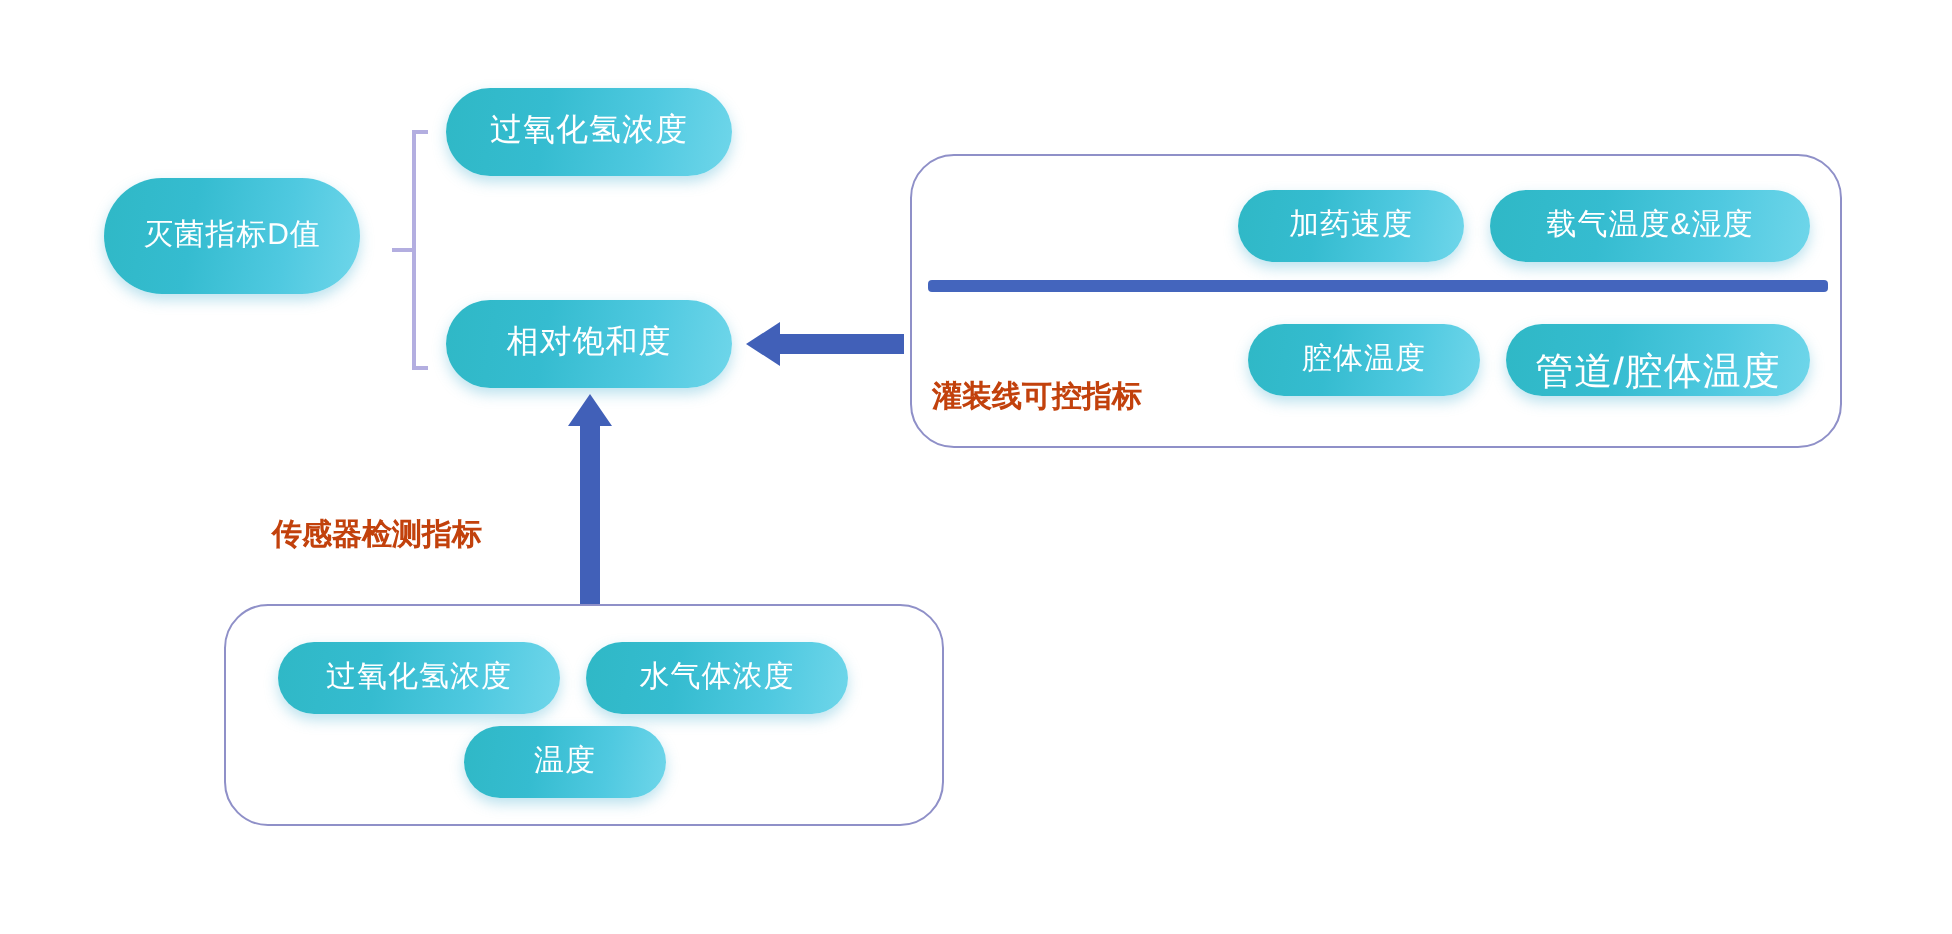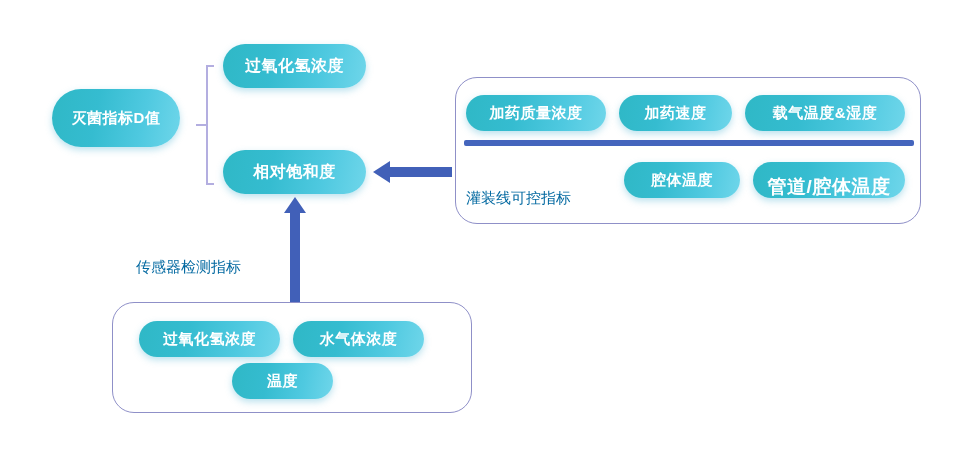--- a/index.html
+++ b/index.html
@@ -19,21 +19,21 @@
   }
 
   
   .pill {
     position: absolute;
     display: flex;
     align-items: center;
     justify-content: center;
     text-align: center;
     color: #ffffff;
-    font-weight: bold;
+    font-weight: normal;
     letter-spacing: 0.5px;
     border-radius: 999px;
     background: linear-gradient(100deg, #2fb8c6 0%, #35bcd0 35%, #4fc9e0 70%, #6fd6ea 100%);
     box-shadow: 0 3px 7px rgba(80, 180, 210, 0.38);
     line-height: 1.15;
     white-space: nowrap;
     box-sizing: border-box;
   }
   .pill.two-line {
     white-space: normal;
@@ -52,22 +52,22 @@
   
   .divider {
     position: absolute;
     background: #4465bd;
     border-radius: 2px;
   }
 
   
   .red-label {
     position: absolute;
-    color: #0369a1;
-    font-weight: normal;
+    color: #c2410c;
+    font-weight: bold;
     white-space: nowrap;
   }
 
   
   .bracket {
     position: absolute;
   }
   .bracket .bar {
     position: absolute;
     background: #b3aee0;
@@ -120,23 +120,20 @@
   </div>
 
   <div class="arrow-shaft" style="left:390px; top:167px; width:62px; height:10px;"></div>
   <div class="arrow-head left" style="left:373px; top:161px;"></div>
 
   <div class="arrow-shaft" style="left:290px; top:212px; width:10px; height:100px;"></div>
   <div class="arrow-head up" style="left:284px; top:197px;"></div>
 
   <div class="panel" style="left:455px; top:77px; width:466px; height:147px;">
 
-    <div class="pill" style="left:10px; top:17px; width:140px; height:36px; font-size:15px;">
-      <span>加药质量浓度</span>
-    </div>
 
     <div class="pill" style="left:163px; top:17px; width:113px; height:36px; font-size:15px;">
       <span>加药速度</span>
     </div>
 
     <div class="pill" style="left:289px; top:17px; width:160px; height:36px; font-size:15px;">
       <span>载气温度&amp;湿度</span>
     </div>
 
     <div class="divider" style="left:8px; top:62px; width:450px; height:6px;"></div>

